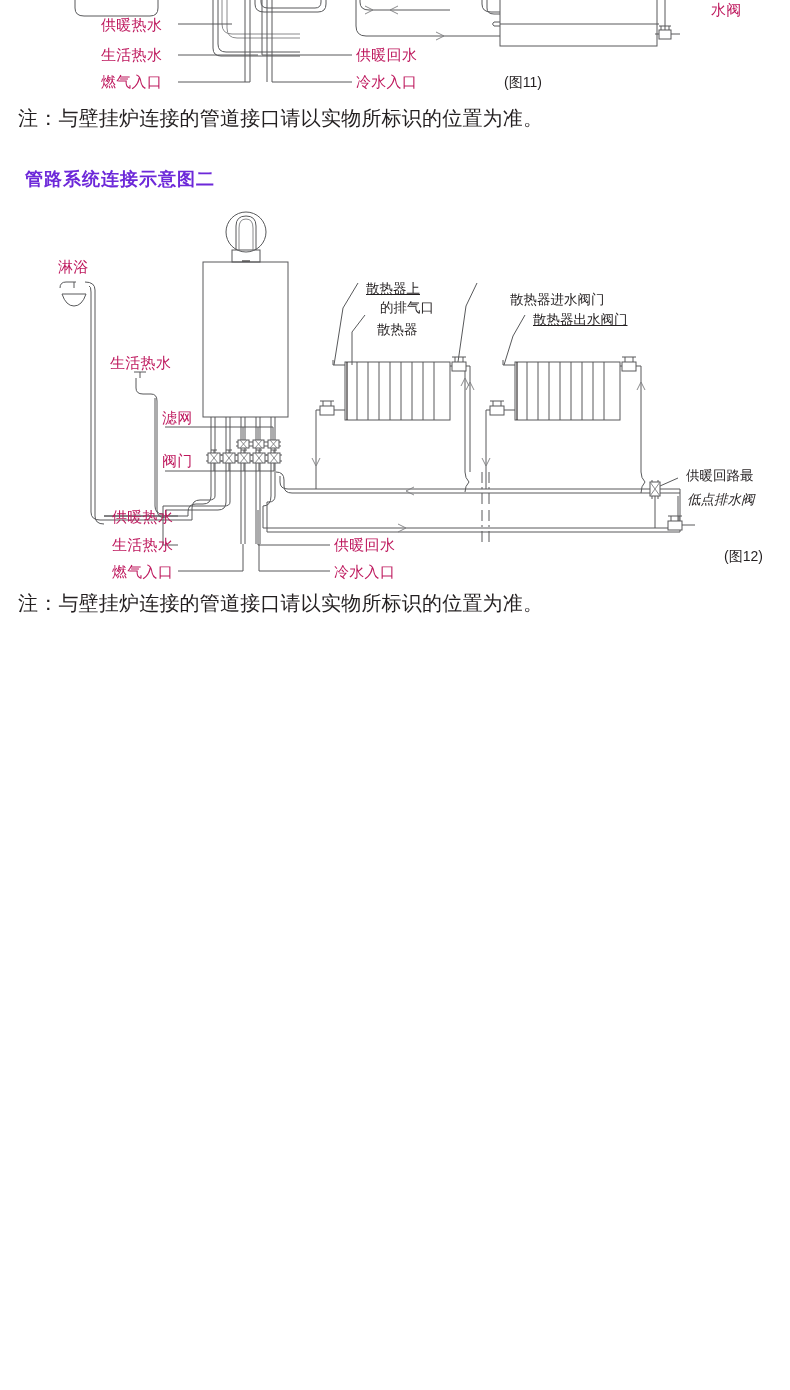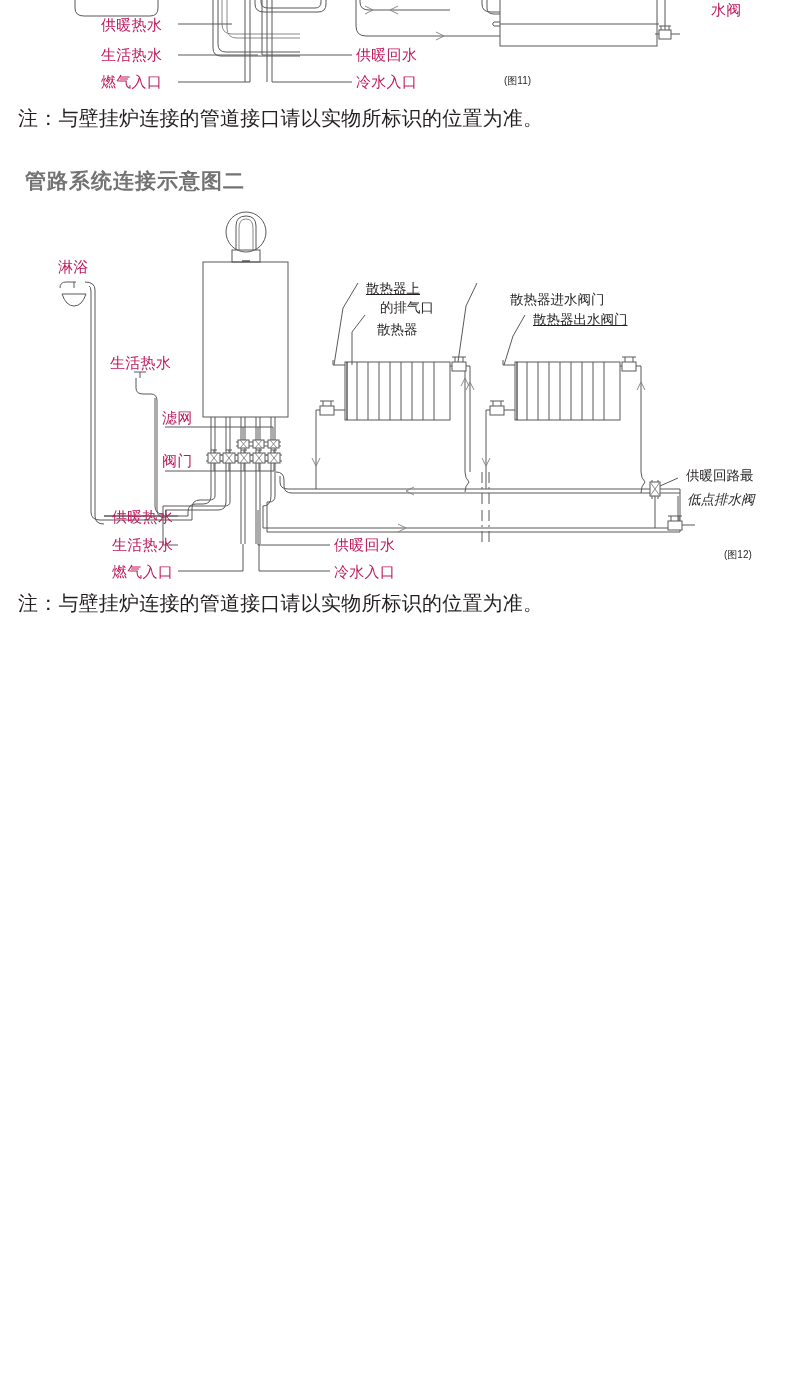--- a/index.html
+++ b/index.html
@@ -33,29 +33,29 @@
   }
   .note {
     position: absolute;
     font-size: 20px;
     color: #231f20;
     white-space: nowrap;
     letter-spacing: 0.2px;
   }
   .section-title {
     position: absolute;
-    font-size: 21px;
+    font-size: 18px;
     font-weight: bold;
-    color: #737373;
+    color: #6d28d9;
     white-space: nowrap;
     letter-spacing: 1px;
   }
   .figcap {
     position: absolute;
-    font-size: 10px;
+    font-size: 14px;
     color: #231f20;
     white-space: nowrap;
   }
   svg { position: absolute; left: 0; top: 0; overflow: visible; }
   .stroke {
     fill: none;
     stroke: #58595b;
     stroke-width: 1;
   }
   .stroke-dark {

